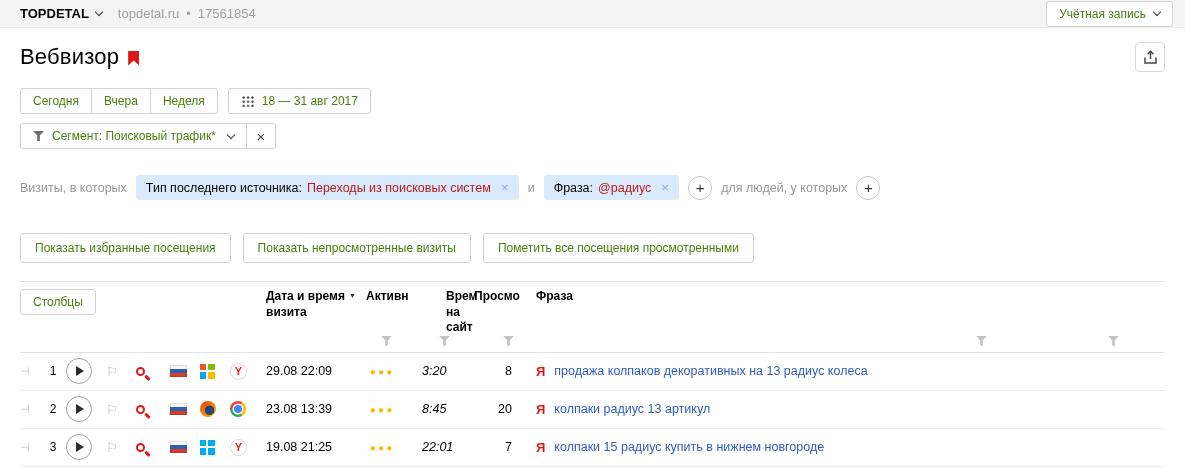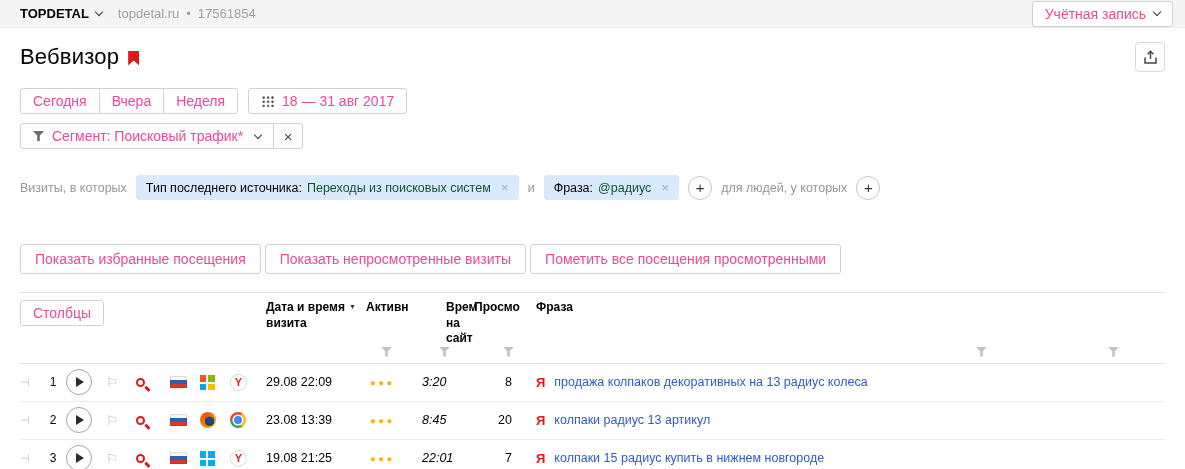--- a/index.html
+++ b/index.html
@@ -17,21 +17,21 @@
   .brand { display:flex; align-items:center; font-weight:bold; font-size:13px; cursor:pointer; }
   .chev {
     width:6px; height:6px; display:inline-block;
     border-right:1.6px solid #3a3a3a; border-bottom:1.6px solid #3a3a3a;
     transform:rotate(45deg); margin:-3px 0 0 7px;
   }
   .site-info { display:flex; gap:7px; color:#a0a0a0; margin-left:16px; font-size:13px; }
   .spacer { flex:1; }
   .btn {
     background:#fff; border:1px solid #d2d2d2; height:26px; padding:0 12px;
-    font-size:14px; font-family:inherit; color:#ec4899;
+    font-size:12px; font-family:inherit; color:#4d7c0f;
     display:inline-flex; align-items:center; cursor:pointer; border-radius:3px;justify-content:space-between;
   }
   .account-btn { height:26px; }
   .account-btn .chev { margin-left:8px; }
   
   .content { padding:0 20px; }
   .title-row { display:flex; align-items:center; margin-top:14px; }
   h1 { font-size:22px; font-weight:400; margin:0; letter-spacing:0.2px; }
   .bookmark {
     width:11px; height:15px; background:#e01717; margin-left:9px; margin-top:2px;
@@ -70,29 +70,29 @@
   }
   
   .filter-row {
     display:flex; align-items:center; gap:9px; margin-top:26px;
     font-size:12.5px; color:#979797; white-space:nowrap;
   }
   .chip {
     background:#d8eafc; border-radius:3px; padding:5px 10px;
     display:flex; align-items:center; gap:5px; color:#000; cursor:default;
   }
-  .chip .val { color:#14532d; }
+  .chip .val { color:#b91c1c; }
   .chip .x { color:#8bb0e0; font-size:13.5px; margin-left:5px; cursor:pointer; }
   .plus-btn {
     width:24px; height:24px; border-radius:50%; border:1px solid #c6c6c6;
     background:#fff; color:#333; font-size:15px; line-height:1;
     display:flex; align-items:center; justify-content:center; cursor:pointer; flex:0 0 auto;
   }
   
-  .actions-row { display:flex; gap:4px; margin-top:44px; }
+  .actions-row { display:flex; gap:12px; margin-top:33px; }
   .action-btn { height:30px; padding:0 14px; border-radius:3px; }
   
   .grid {
     display:grid;
     grid-template-columns:20px 26px 40px 30px 34px 30px 30px 36px 100px 56px 52px 62px 1fr 160px;
   }
   .table { margin-top:18px; }
   .thead { border-top:1px solid #e3e3e3; border-bottom:1px solid #e3e3e3; padding:7px 0 6px; }
   .hgrid { grid-template-rows:auto auto; align-items:start; row-gap:0; }
   .hc { grid-column:1/9; grid-row:1; }

